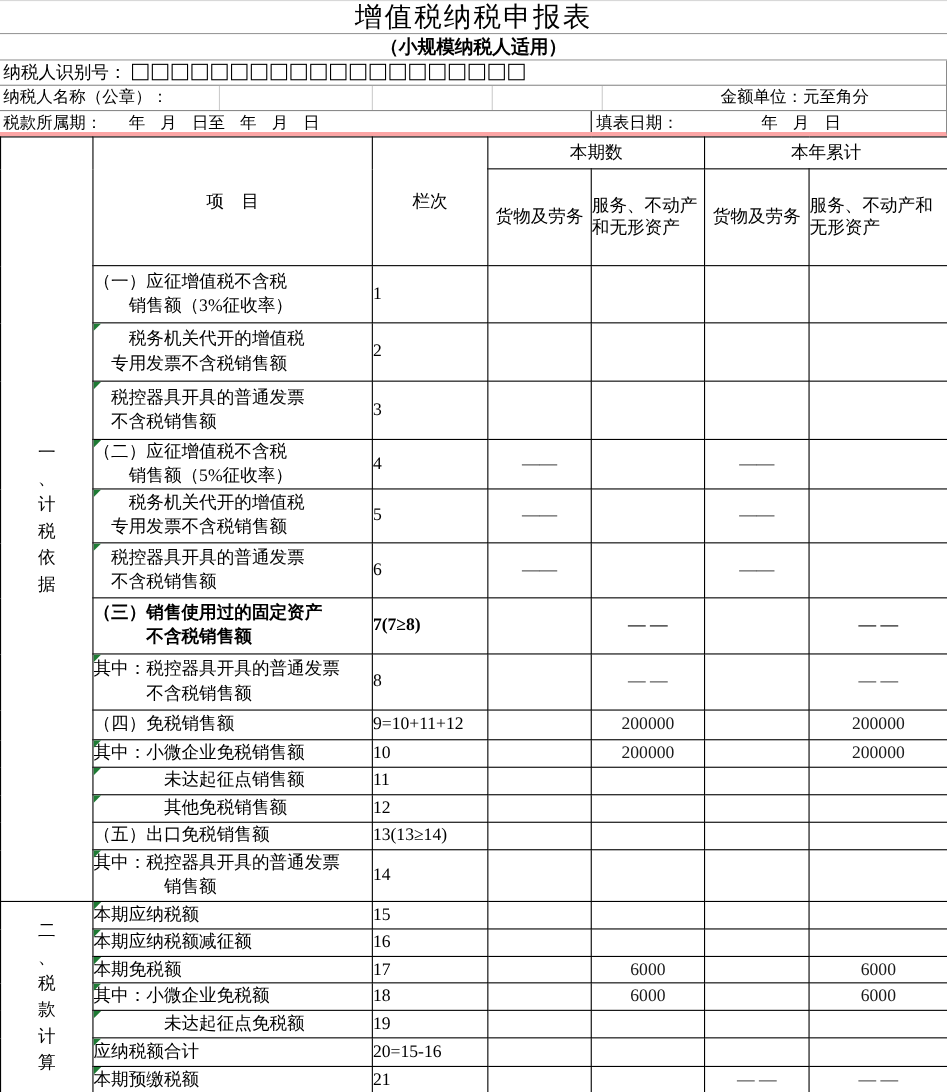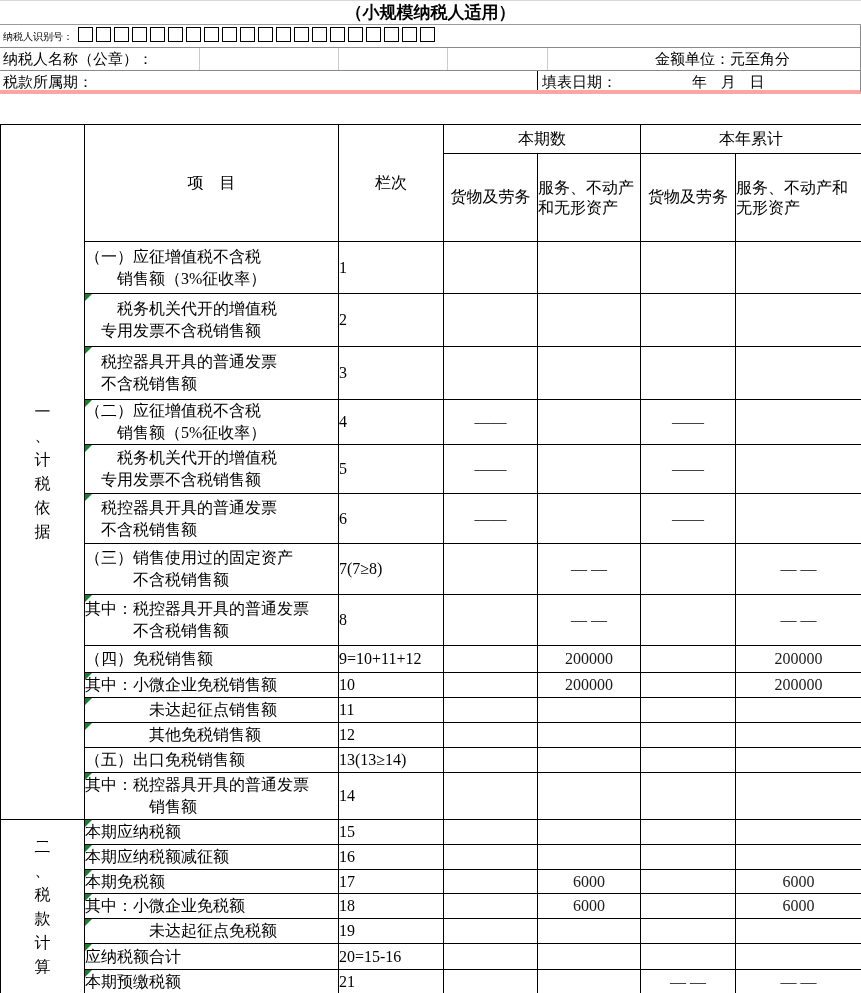--- a/index.html
+++ b/index.html
@@ -8,21 +8,21 @@
     width: 861px; height: 993px; position: relative;
     font-family: "Liberation Serif", "DejaVu Serif", serif;
     color: #000;
   }
   .page { position:absolute; inset:0; border-top:1px solid #d8d8d8; overflow:hidden; }
 
   
   .trow { position:relative; width:861px; overflow:hidden; }
   .row-title   { height:30px; line-height:31px; text-align:center; font-size:25px; letter-spacing:2px; border-bottom:1px solid #9a9a9a; }
   .row-sub     { height:24px; line-height:23px; text-align:center; font-size:17px; font-weight:bold; border-bottom:1px solid #9a9a9a; }
-  .row-id      { height:23px; line-height:23px; font-size:10px; padding-left:3px; border-bottom:1px solid #8a8a8a; border-right:1px solid #8a8a8a; }
+  .row-id      { height:23px; line-height:23px; font-size:16px; padding-left:3px; border-bottom:1px solid #8a8a8a; border-right:1px solid #8a8a8a; }
   .row-name    { height:23px; line-height:23px; font-size:15px; border-bottom:1px solid #8a8a8a; border-right:1px solid #8a8a8a; }
   .row-period  { height:23px; line-height:23px; font-size:15px; border-bottom:4px solid #fca5a5; border-right:1px solid #8a8a8a; }
   .idbox { display:inline-block; width:15px; height:15px; border:1px solid #000; margin:0 3px 0 0; vertical-align:-2px; background:#fff; }
   .id-label { margin-right:5px; }
   .name-label { position:absolute; left:3px; top:0; }
   .unit-label { position:absolute; left:655px; top:0; }
   .gridline { position:absolute; top:0; bottom:0; width:1px; background:#cccccc; }
   .period-label { position:absolute; left:3px; top:0; }
   .period-value { position:absolute; left:117px; top:0; word-spacing:10px; }
   .vsep { position:absolute; left:537px; top:0; bottom:0; width:1px; background:#000; }
@@ -41,37 +41,39 @@
   td.colno { text-align:left; padding-left:2px; font-size:15px; }
   td.val { text-align:center; font-size:16px; color:#1a1a1a; }
   .tri { position:absolute; top:0; left:0; width:0; height:0;
          border-top:7px solid #1e7b34; border-right:7px solid transparent; }
 </style>
 </head>
 <body>
 
 <div class="page">
 
+  <div class="trow row-title">增值税纳税申报表</div>
   <div class="trow row-sub">（小规模纳税人适用）</div>
 
   <div class="trow row-id">
     <span class="id-label">纳税人识别号：</span><span id="id-boxes"><span class="idbox"></span><span class="idbox"></span><span class="idbox"></span><span class="idbox"></span><span class="idbox"></span><span class="idbox"></span><span class="idbox"></span><span class="idbox"></span><span class="idbox"></span><span class="idbox"></span><span class="idbox"></span><span class="idbox"></span><span class="idbox"></span><span class="idbox"></span><span class="idbox"></span><span class="idbox"></span><span class="idbox"></span><span class="idbox"></span><span class="idbox"></span><span class="idbox"></span></span>
   </div>
 
   <div class="trow row-name">
     <span class="gridline" style="left:199px"></span>
     <span class="gridline" style="left:338px"></span>
     <span class="gridline" style="left:447px"></span>
     <span class="gridline" style="left:547px"></span>
     <span class="name-label">纳税人名称（公章）：</span>
     <span class="unit-label">金额单位：元至角分</span>
   </div>
 
   <div class="trow row-period">
     <span class="period-label">税款所属期：</span>
+    <span class="period-value">年 月 日至 年 月 日</span>
     <span class="vsep"></span>
     <span class="filing-label">填表日期：</span>
     <span class="filing-value">年 月 日</span>
   </div>
 
   <table class="decl">
     <colgroup>
       <col style="width:84px">
         <col style="width:254px">
         <col style="width:105px">
@@ -165,21 +167,21 @@
             <span class="tri"></span>
             <span class="item-text">　税控器具开具的普通发票
 　不含税销售额</span>
           </td>
           <td class="colno">6</td>
           <td class="val">——</td>
           <td class="val"></td>
           <td class="val">——</td>
           <td class="val"></td>
         </tr>
-        <tr style="height: 51px;">
+        <tr style="height: 51px; font-weight: bold;">
           <td class="item">
             <span class="item-text">（三）销售使用过的固定资产
 　　　不含税销售额</span>
           </td>
           <td class="colno">7(7≥8)</td>
           <td class="val"></td>
           <td class="val">— —</td>
           <td class="val"></td>
           <td class="val">— —</td>
         </tr>

